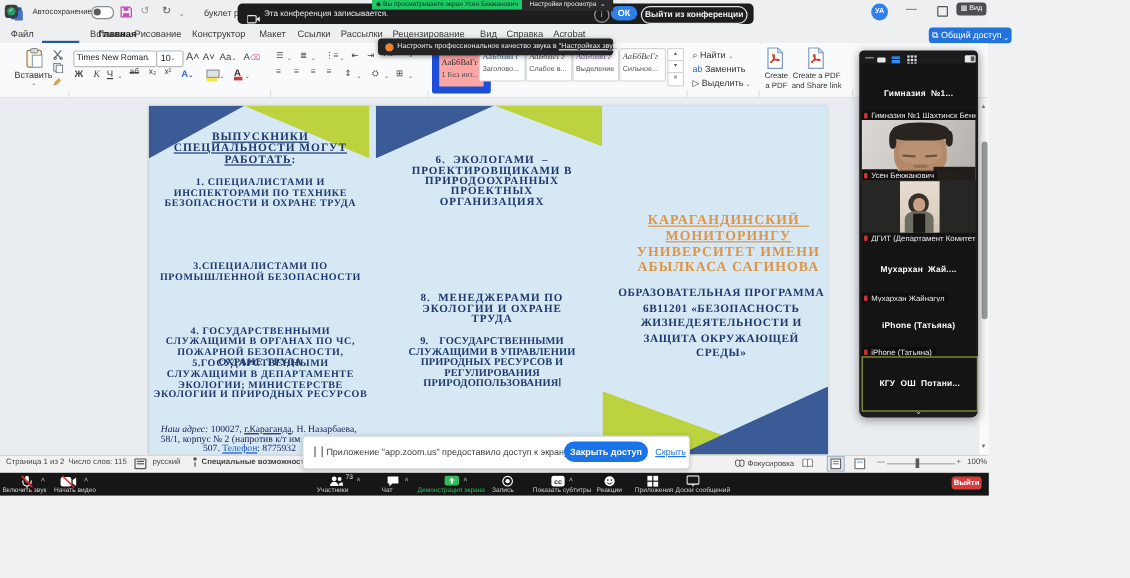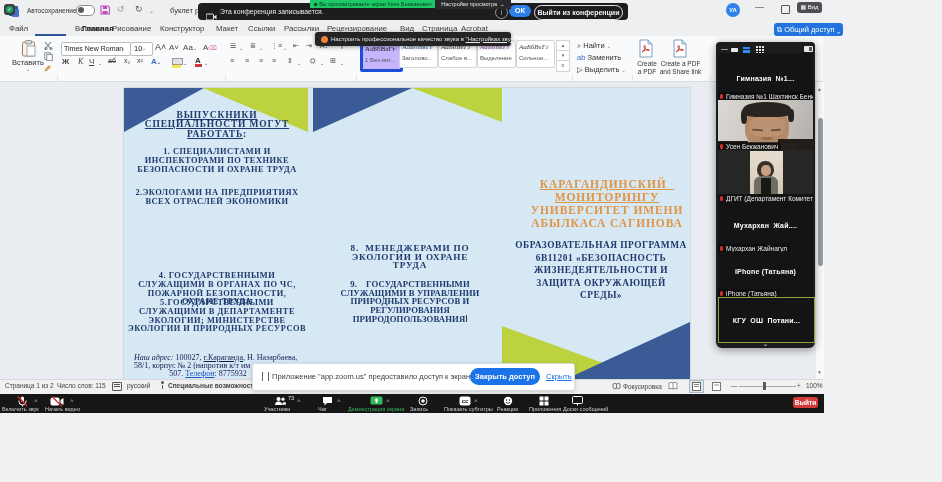--- a/index.html
+++ b/index.html
@@ -65,21 +65,21 @@
     <div class="tab" style="left:35px;font-weight:bold;color:#161616;margin-left:47px;">Главная</div>
     <div class="abs" style="left:35px;top:14px;width:31px;height:2px;background:#2b579a;"></div>
     <div class="tab" style="left:75px;">Вставка</div>
     <div class="tab" style="left:112px;">Рисование</div>
     <div class="tab" style="left:160px;">Конструктор</div>
     <div class="tab" style="left:216px;">Макет</div>
     <div class="tab" style="left:248px;">Ссылки</div>
     <div class="tab" style="left:284px;">Рассылки</div>
     <div class="tab" style="left:327px;">Рецензирование</div>
     <div class="tab" style="left:400px;">Вид</div>
-    <div class="tab" style="left:422px;">Страница</div>
+    <div class="tab" style="left:422px;">Справка</div>
     <div class="tab" style="left:461px;">Acrobat</div>
 
     <div class="abs" style="left:749px;top:3px;width:69px;height:13px;background:#2273dd;border-radius:3px;color:#fff;font-size:7.5px;line-height:13px;text-align:center;margin-left:25px;">⧉ Общий доступ ⌄</div>
   </div>
   <div id="ribbon">
 
     <svg class="abs" style="left:21px;top:4px;" width="15" height="17" viewBox="0 0 15 17">
           <rect x="1.5" y="2" width="12" height="14" rx="1.5" fill="#fdf4e8" stroke="#9b7c4e" stroke-width="1"></rect>
           <rect x="4.5" y="0.5" width="6" height="3.5" rx="1" fill="#d8dadc" stroke="#7a7d80" stroke-width="0.8"></rect>
           <rect x="6" y="6" width="8" height="10" fill="#fff" stroke="#8aa0b8" stroke-width="0.9"></rect>
@@ -148,21 +148,21 @@
     <div class="ricon" style="left:287px;top:21px;font-size:7px;">⇕</div>
         <div class="abs" style="left:297px;top:24px;font-size:5px;color:#555;">⌄</div>
     <div class="ricon" style="left:310px;top:21px;font-size:7px;">⛭</div>
         <div class="abs" style="left:320px;top:24px;font-size:5px;color:#555;">⌄</div>
     <div class="ricon" style="left:330px;top:21px;font-size:7px;">⊞</div>
         <div class="abs" style="left:340px;top:24px;font-size:5px;color:#555;">⌄</div>
     <div class="glabel" style="left:272px;">Абзац</div>
     <div class="abs" style="left:348px;top:73px;font-size:6px;color:#888;">⌟</div>
     <div class="gdiv" style="left:356px;"></div>
 
-    <div class="abs" style="left:360px;top:4px;width:37px;height:26px;background:#c4b5fd;border:3px solid #1d4ed8;border-radius:2px;">
+    <div class="abs" style="left:360px;top:4px;width:37px;height:26px;background:#fca5a5;border:6px solid #1d4ed8;border-radius:2px;">
           <div style="font-family:'Liberation Serif',serif;font-size:7px;color:#222;padding:2px 0 0 2px;">АаБбВаГг</div>
           <div style="font-size:6px;color:#555;padding:4px 0 0 2px;">1 Без инт...</div>
         </div>
     <div class="abs" style="left:399px;top:4px;width:37px;height:26px;background:#fff;border:1px solid #d3d6d9;border-radius:2px;">
           <div style="font-family:'Liberation Serif',serif;font-size:7px;color:#2e5c8a;padding:2px 0 0 2px;">АаБбВвГг</div>
           <div style="font-size:6px;color:#555;padding:4px 0 0 2px;">Заголово...</div>
         </div>
     <div class="abs" style="left:438px;top:4px;width:37px;height:26px;background:#fff;border:1px solid #d3d6d9;border-radius:2px;">
           <div style="font-family:'Liberation Serif',serif;font-size:7px;font-style:italic;color:#444;padding:2px 0 0 2px;">АаБбВеГг</div>
           <div style="font-size:6px;color:#555;padding:4px 0 0 2px;">Слабое в...</div>
@@ -209,25 +209,26 @@
       <div class="tri" style="left:0;top:0;width:80px;height:44px;background:#3b5b96;clip-path:polygon(0 0,100% 0,0 100%);"></div>
       <div class="tri" style="left:79px;top:0;width:105px;height:44px;background:#bdd23f;clip-path:polygon(0 0,100% 0,100% 100%);"></div>
       <div class="tri" style="left:189px;top:0;width:99px;height:44px;background:#3b5b96;clip-path:polygon(0 0,100% 0,0 100%);"></div>
       <div class="tri" style="left:288px;top:0;width:90px;height:34px;background:#bdd23f;clip-path:polygon(0 0,100% 0,100% 100%);"></div>
 
       <div class="tri" style="left:378px;top:238px;width:145px;height:53px;background:#bdd23f;clip-path:polygon(0 0,100% 100%,0 100%);"></div>
       <div class="tri" style="left:442px;top:234px;width:124px;height:57px;background:#3b5b96;clip-path:polygon(100% 0,100% 100%,0 100%);"></div>
 
       <div class="doctxt" style="left:3px;top:23px;width:180px;font-size:9.5px;line-height:9.3px;letter-spacing:0.8px;"><u>ВЫПУСКНИКИ</u><br><u>СПЕЦИАЛЬНОСТИ МОГУТ</u><br><u>РАБОТАТЬ</u>:</div>
       <div class="doctxt" style="left:1px;top:60px;width:184px;font-size:8.4px;line-height:8.8px;letter-spacing:0.5px;">1. СПЕЦИАЛИСТАМИ И<br>ИНСПЕКТОРАМИ ПО ТЕХНИКЕ<br>БЕЗОПАСНОСТИ И ОХРАНЕ ТРУДА</div>
-      <div class="doctxt" style="left:1px;top:101px;width:184px;font-size:8.4px;line-height:8.8px;letter-spacing:0.5px;">2.ЭКОЛОГАМИ НА ПРЕДПРИЯТИЯХ<br>ВСЕХ ОТРАСЛЕЙ ЭКОНОМИКИ</div>
+      <div class="doctxt" style="left:1px;top:130px;width:184px;font-size:8.4px;line-height:8.8px;letter-spacing:0.5px;">3.СПЕЦИАЛИСТАМИ ПО<br>ПРОМЫШЛЕННОЙ БЕЗОПАСНОСТИ</div>
       <div class="doctxt" style="left:1px;top:166px;width:184px;font-size:8.4px;line-height:8.8px;letter-spacing:0.5px;margin-top:18px;">4. ГОСУДАРСТВЕННЫМИ<br>СЛУЖАЩИМИ В ОРГАНАХ ПО ЧС,<br>ПОЖАРНОЙ БЕЗОПАСНОСТИ,<br>ОХРАНЕ ТРУДА</div>
       <div class="doctxt" style="left:1px;top:211px;width:184px;font-size:8.4px;line-height:8.8px;letter-spacing:0.5px;">5.ГОСУДАРСТВЕННЫМИ<br>СЛУЖАЩИМИ В ДЕПАРТАМЕНТЕ<br>ЭКОЛОГИИ; МИНИСТЕРСТВЕ<br>ЭКОЛОГИИ И ПРИРОДНЫХ РЕСУРСОВ</div>
       <div class="doctxt" style="left:10px;top:266px;width:168px;font-size:8px;line-height:8px;font-weight:normal;text-align:left;color:#1a1a50;font-family:Liberation Serif, serif;"><i>Наш адрес:</i> 100027, <u>г.Караганда</u>, Н. Назарбаева,<br>58/1, корпус № 2 (напротив к/т им<br><span style="display:inline-block;width:88%;text-align:center;">507. <u style="color:#1a56c4;">Телефон</u>: 8775932</span></div>
 
+      <div class="doctxt" style="left:211px;top:41px;width:150px;font-size:9.2px;line-height:8.7px;letter-spacing:0.8px;">6.&nbsp;&nbsp;ЭКОЛОГАМИ&nbsp;&nbsp;–<br>ПРОЕКТИРОВЩИКАМИ В<br>ПРИРОДООХРАННЫХ<br>ПРОЕКТНЫХ<br>ОРГАНИЗАЦИЯХ</div>
       <div class="doctxt" style="left:211px;top:156px;width:150px;font-size:9.2px;line-height:8.7px;letter-spacing:0.8px;">8.&nbsp; МЕНЕДЖЕРАМИ ПО<br>ЭКОЛОГИИ И ОХРАНЕ<br>ТРУДА</div>
       <div class="doctxt" style="left:211px;top:192px;width:150px;font-size:8.7px;line-height:8.7px;letter-spacing:0.1px;">9.&nbsp;&nbsp;&nbsp; ГОСУДАРСТВЕННЫМИ<br>СЛУЖАЩИМИ В УПРАВЛЕНИИ<br>ПРИРОДНЫХ РЕСУРСОВ И<br>РЕГУЛИРОВАНИЯ<br>ПРИРОДОПОЛЬЗОВАНИЯ<span style="display:inline-block;width:1px;height:7px;background:#333;margin-left:1px;"></span></div>
 
       <div class="doctxt" style="left:393px;top:90px;width:180px;font-size:11.5px;line-height:13px;letter-spacing:0.9px;color:#e09544;text-decoration-color:#94a2b6;"><u>КАРАГАНДИНСКИЙ&nbsp;&nbsp;</u><br><u>МОНИТОРИНГУ</u><br>УНИВЕРСИТЕТ ИМЕНИ<br>АБЫЛКАСА САГИНОВА</div>
       <div class="doctxt" style="left:387px;top:151px;width:180px;font-size:9.4px;line-height:12.6px;letter-spacing:0.5px;">ОБРАЗОВАТЕЛЬНАЯ ПРОГРАММА<br>6В11201 «БЕЗОПАСНОСТЬ<br>ЖИЗНЕДЕЯТЕЛЬНОСТИ И<br>ЗАЩИТА ОКРУЖАЮЩЕЙ<br>СРЕДЫ»</div>
     </div>
   </div>
 
   <div class="abs" style="left:815px;top:82px;width:8px;height:297px;background:#fafafa;border-left:1px solid #ececec;">
     <div class="abs" style="left:1px;top:4px;font-size:5px;color:#777;">▲</div>

